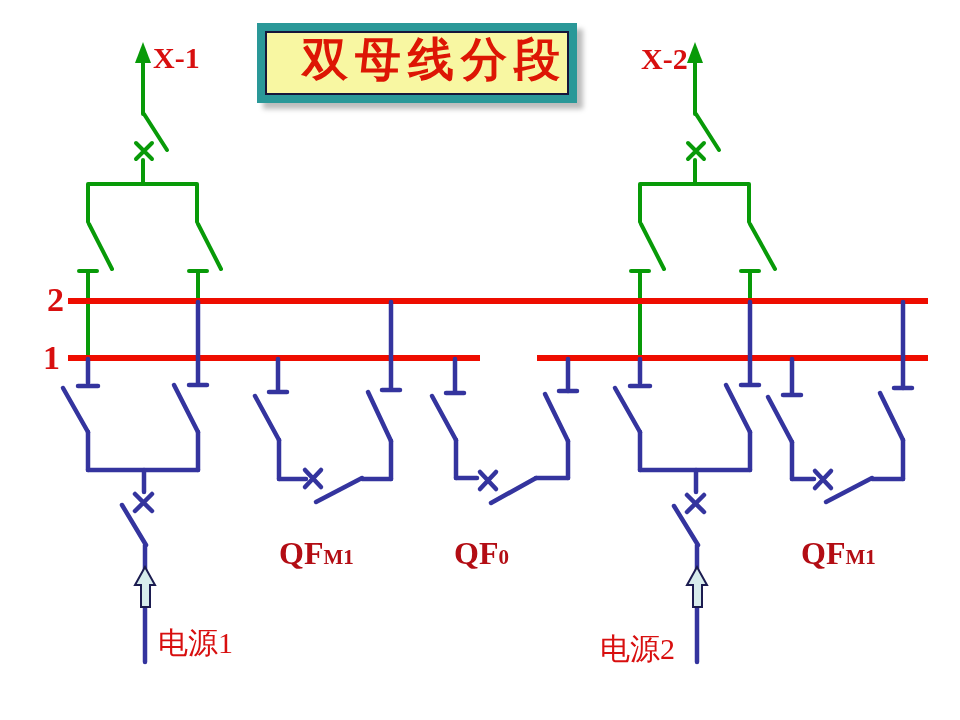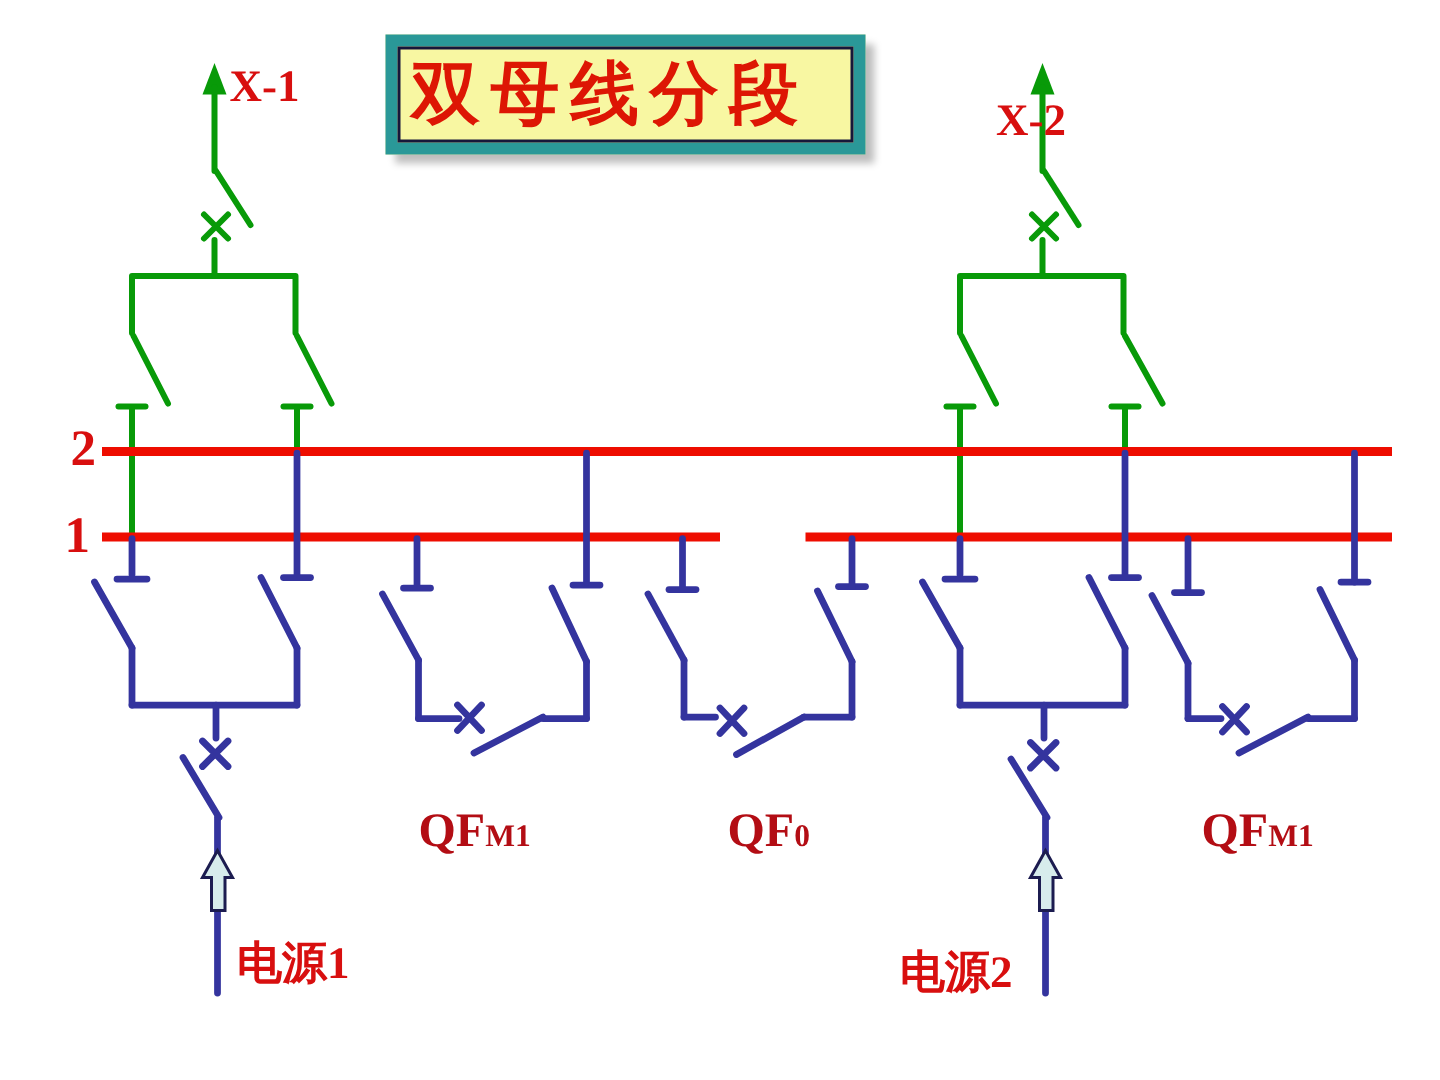--- a/index.html
+++ b/index.html
@@ -10,30 +10,30 @@
   
   .g-line{stroke:var(--line_green);stroke-width:4;fill:none;stroke-linecap:round;stroke-linejoin:round;}
   .g-fill{fill:var(--line_green);stroke:none;}
   .b-line{stroke:var(--line_blue);stroke-width:4.5;fill:none;stroke-linecap:round;stroke-linejoin:round;}
   .bus{stroke:var(--bus_red);stroke-width:6;fill:none;stroke-linecap:butt;}
   .src-arrow{fill:var(--source_arrow_fill);stroke:var(--arrow_outline);stroke-width:2;stroke-linejoin:miter;}
 
   .lbl{position:absolute;color:var(--label_red);line-height:1;white-space:nowrap;}
   .lbl-feeder{font-size:30px;font-weight:bold;}
   .lbl-busnum{font-size:34px;font-weight:bold;}
-  .lbl-source{font-size:30px;font-weight:bold;}
+  .lbl-source{font-size:30px;font-weight:normal;}
   .lbl-qf{color:var(--qf_label_red);font-weight:bold;margin-top:28px;}
   .lbl-qf .qf-main{font-size:32px;}
   .lbl-qf .qf-sub{font-size:21px;}
 
   .title-box{position:absolute;left:257px;top:23px;width:304px;height:64px;
              background:var(--title_bg);border:8px solid var(--title_border);
              box-shadow:6px 6px 5px var(--shadow_gray);}
   .title-inner{width:100%;height:100%;border:2px solid #16163a;box-sizing:border-box;
-               display:flex;align-items:center;justify-content:flex-start;}
+               display:flex;align-items:center;justify-content:flex-end;font-family:Liberation Mono, monospace;}
   .title-text{color:var(--title_text);font-size:46px;font-weight:bold;letter-spacing:7px;
               line-height:1;padding-left:7px;}
 </style>
 </head>
 <body>
 
 <div class="slide">
 
   <svg class="schematic" viewBox="0 0 960 720" xmlns="http://www.w3.org/2000/svg">
 
@@ -153,29 +153,29 @@
     </g>
   </svg>
 
   <div class="title-box">
     <div class="title-inner">
       <span class="title-text">双母线分段</span>
     </div>
   </div>
 
   <div class="lbl lbl-feeder" style="left:153px;top:43px;">X-1</div>
-  <div class="lbl lbl-feeder" style="left:664px;top:44px;margin-top:22px;">X-2</div>
+  <div class="lbl lbl-feeder" style="left:641px;top:44px;">X-2</div>
 
   <div class="lbl lbl-busnum" style="left:47px;top:283px;">2</div>
   <div class="lbl lbl-busnum" style="left:43px;top:341px;">1</div>
 
   <div class="lbl lbl-qf" style="left:279px;top:509px;">
     <span class="qf-main">QF</span><span class="qf-sub">M1</span>
   </div>
-  <div class="lbl lbl-qf" style="left:485px;top:509px;">
+  <div class="lbl lbl-qf" style="left:454px;top:509px;">
     <span class="qf-main">QF</span><span class="qf-sub">0</span>
   </div>
   <div class="lbl lbl-qf" style="left:801px;top:509px;">
     <span class="qf-main">QF</span><span class="qf-sub">M1</span>
   </div>
 
   <div class="lbl lbl-source" style="left:158px;top:628px;">电源1</div>
   <div class="lbl lbl-source" style="left:600px;top:634px;">电源2</div>
 
 </div>

